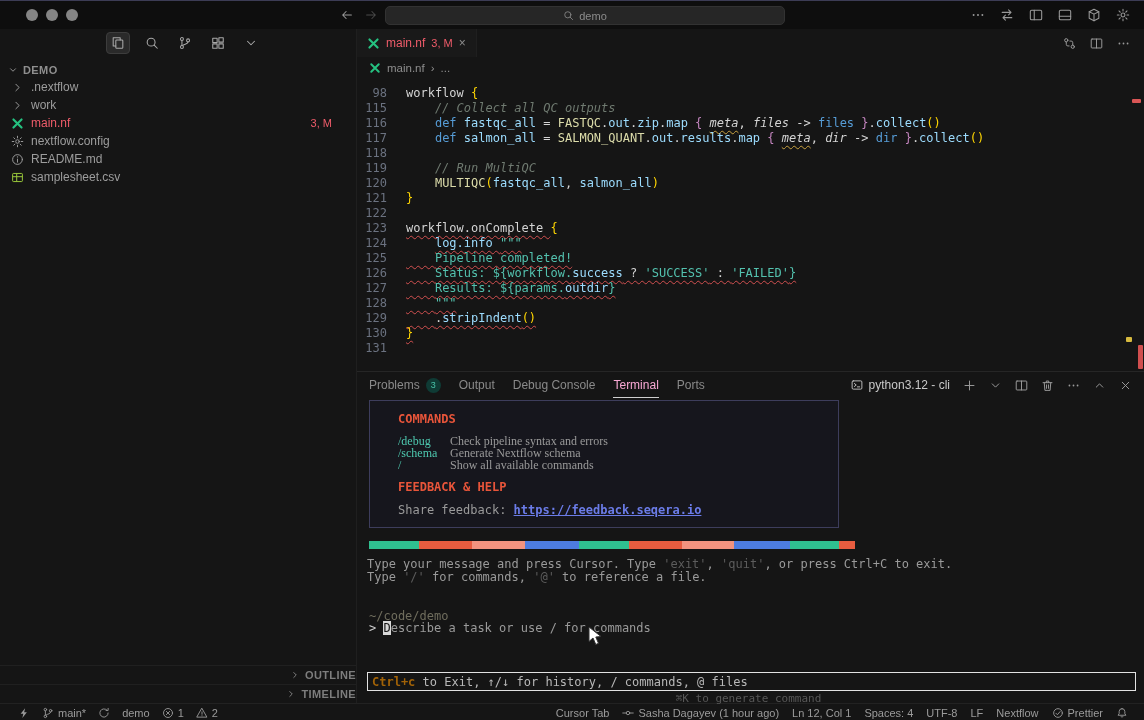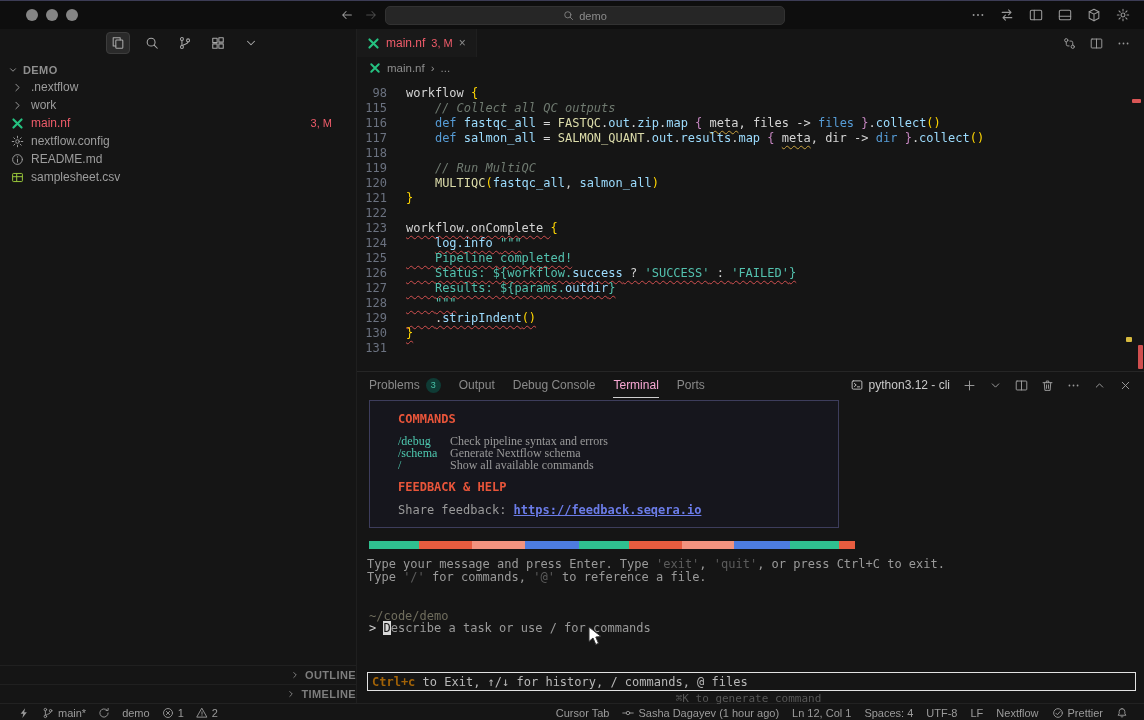--- a/index.html
+++ b/index.html
@@ -47,21 +47,21 @@
   
   .editor-col{flex:1;position:relative;border-left:1px solid #1f1f1f;background:#151515;}
   .breadcrumb{height:22px;display:flex;align-items:center;gap:6px;padding-left:12px;font-size:11.5px;color:#8d8d8d;}
   .breadcrumb .ico{font-size:12px;}
   .code{position:absolute;top:22px;left:0;right:0;height:292px;font-family:"DejaVu Sans Mono",monospace;font-size:12px;line-height:15px;padding-top:7px;overflow:hidden;}
   .cl{display:flex;height:15px;white-space:pre;}
   .ln{width:30px;flex:none;text-align:right;color:#6b7280;}
   .ct{padding-left:19px;}
   .c-wh{color:#d4d4d4;} .c-kw{color:#569cd6;} .c-var{color:#9cdcfe;} .c-fn{color:#dcdcaa;}
   .c-cm{color:#6f7a70;font-style:italic;} .c-str{color:#53c1ae;} .c-pr{color:#c586c0;}
-  .c-yb{color:#ffd602;} .c-itw{color:#d4d4d4;}
+  .c-yb{color:#ffd602;} .c-itw{color:#d4d4d4;font-style:italic;}
   .sq-r{text-decoration:underline wavy #d14f4f;text-decoration-thickness:1px;text-underline-offset:3px;text-decoration-skip-ink:none;}
   .sq-y{text-decoration:underline wavy #c8a13f;text-decoration-thickness:1px;text-underline-offset:3px;text-decoration-skip-ink:none;}
   .ruler-mark{position:absolute;border-radius:1px;}
 
   
   .panel{position:absolute;left:0;right:0;top:314px;bottom:0;border-top:1px solid #262626;background:#151515;}
   .panel-header{height:26px;display:flex;align-items:center;padding:0 12px;font-size:12px;}
   .ptab{display:flex;align-items:center;gap:6px;height:100%;margin-right:18px;color:#8a8a8a;box-sizing:border-box;}
   .ptab.active{color:#f9a8d4;border-bottom:1px solid #cfcfcf;}
   .pbadge{width:15px;height:15px;border-radius:50%;background:#0f3b35;color:#49c2a8;font-size:9px;display:flex;align-items:center;justify-content:center;}
@@ -508,21 +508,21 @@
             <span class="gseg" style="width: 54px; background: rgb(77, 124, 224);"></span>
             <span class="gseg" style="width: 50px; background: rgb(47, 191, 143);"></span>
             <span class="gseg" style="width: 53px; background: rgb(232, 92, 63);"></span>
             <span class="gseg" style="width: 52px; background: rgb(242, 147, 127);"></span>
             <span class="gseg" style="width: 56px; background: rgb(77, 124, 224);"></span>
             <span class="gseg" style="width: 49px; background: rgb(47, 191, 143);"></span>
             <span class="gseg" style="width: 16px; background: rgb(232, 92, 63);"></span>
           </div>
 
         <div class="hints">
-          <div id="hint1"><span>Type your message and press Enter. Type </span><span class="dim">'exit'</span><span>, </span><span class="dim">'quit'</span><span>, or press Ctrl+C to exit.</span></div>
+          <div id="hint1"><span>Type your message and press Cursor. Type </span><span class="dim">'exit'</span><span>, </span><span class="dim">'quit'</span><span>, or press Ctrl+C to exit.</span></div>
           <div id="hint2"><span>Type </span><span class="dim">'/'</span><span> for commands, </span><span class="dim">'@'</span><span> to reference a file.</span></div>
         </div>
 
         <div class="cwd">~/code/demo</div>
 
         <div class="prompt"><span class="gt">&gt; </span><span class="cursor">D</span><span>escribe a task or use / for commands</span></div>
 
         <div class="footer-box" id="footer-text"><span class="bold">Ctrl+c</span><span> to Exit, ↑/↓ for history, / commands, @ files</span></div>
         <div class="footer-hint">⌘K to generate command</div>
       </div>

